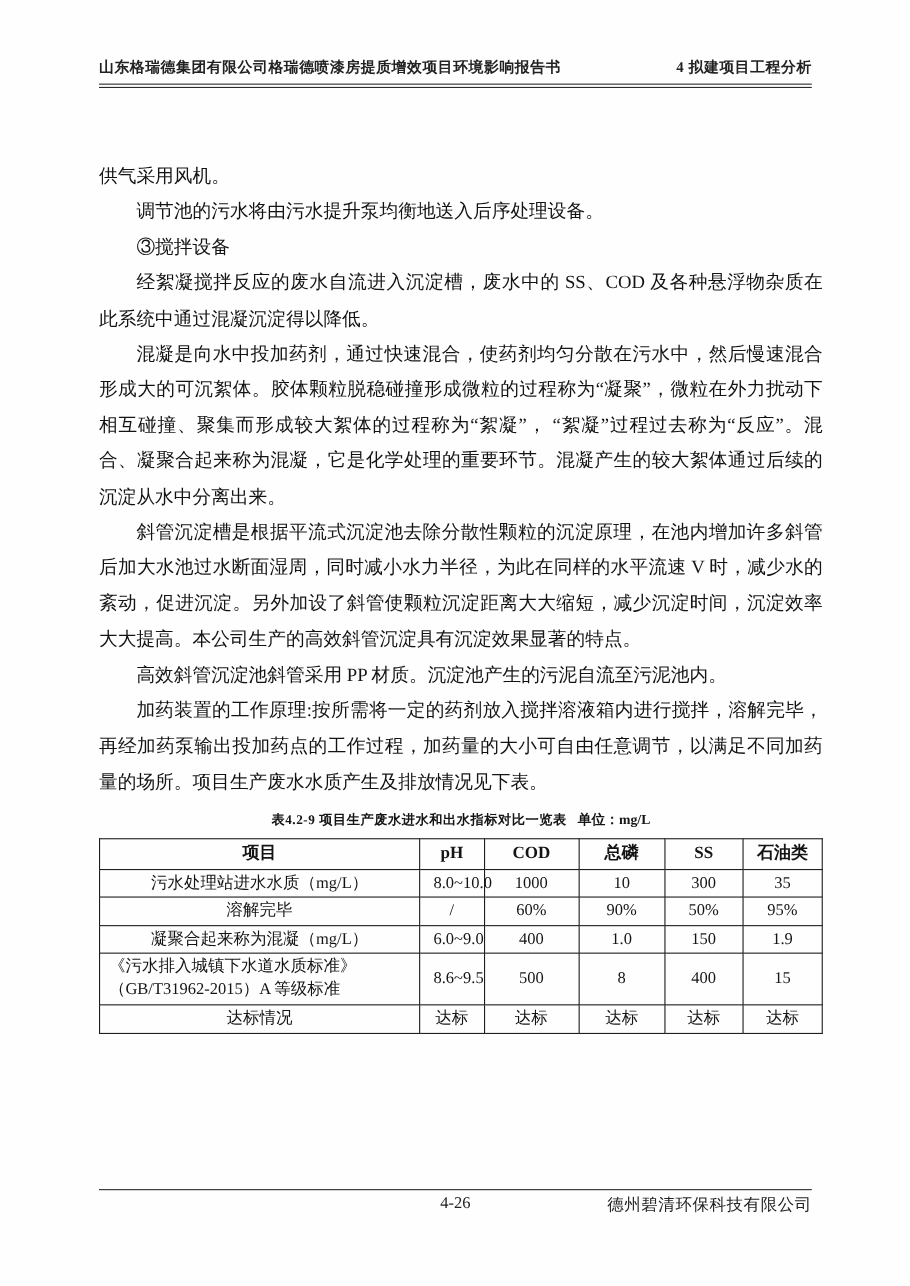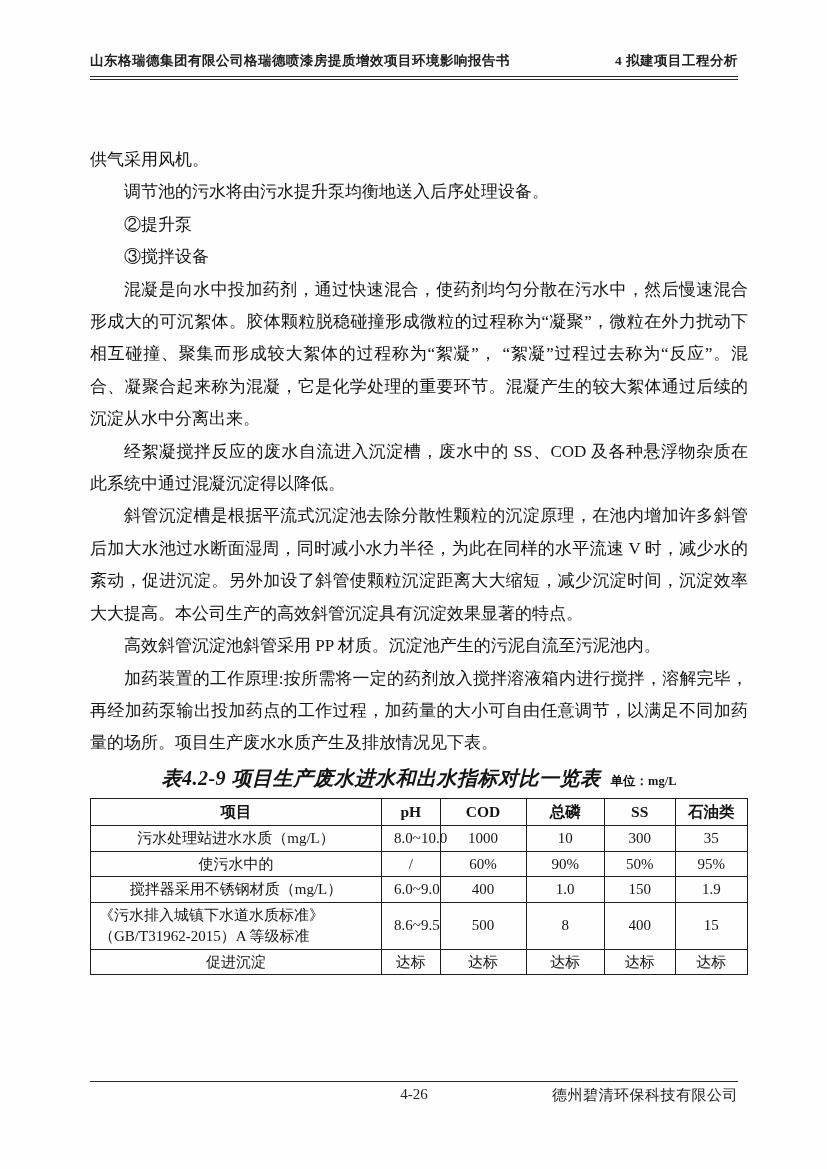--- a/index.html
+++ b/index.html
@@ -48,24 +48,23 @@
   .indent { text-indent: 2em; }
   
   .caption {
     margin-top: 7px;
     margin-bottom: 6px;
     text-align: center;
     line-height: 22px;
     white-space: nowrap;
   }
   .caption .title {
-    font-size: 20px;
+    font-size: 12px;
     font-weight: bold;
     letter-spacing: 0.5px;
-    font-style: italic;
   }
   .caption .unit {
     font-size: 12.5px;
     font-weight: bold;
     margin-left: 10px;
   }
   
   table.wtable {
     width: 100%;
     border-collapse: collapse;
@@ -127,24 +126,23 @@
     <span>山东格瑞德集团有限公司格瑞德喷漆房提质增效项目环境影响报告书</span>
     <span>4 拟建项目工程分析</span>
   </div>
   <div class="header-rule"></div>
 
   <div class="content">
 
     <div id="paragraphs">
         <p class="para">供气采用风机。</p>
         <p class="para indent">调节池的污水将由污水提升泵均衡地送入后序处理设备。</p>
-        <p class="para indent">②提升泵</p>
         <p class="para indent">③搅拌设备</p>
+        <p class="para indent">经絮凝搅拌反应的废水自流进入沉淀槽，废水中的 SS、COD 及各种悬浮物杂质在此系统中通过混凝沉淀得以降低。</p>
         <p class="para indent">混凝是向水中投加药剂，通过快速混合，使药剂均匀分散在污水中，然后慢速混合形成大的可沉絮体。胶体颗粒脱稳碰撞形成微粒的过程称为“凝聚”，微粒在外力扰动下相互碰撞、聚集而形成较大絮体的过程称为“絮凝”， “絮凝”过程过去称为“反应”。混合、凝聚合起来称为混凝，它是化学处理的重要环节。混凝产生的较大絮体通过后续的沉淀从水中分离出来。</p>
-        <p class="para indent">经絮凝搅拌反应的废水自流进入沉淀槽，废水中的 SS、COD 及各种悬浮物杂质在此系统中通过混凝沉淀得以降低。</p>
         <p class="para indent">斜管沉淀槽是根据平流式沉淀池去除分散性颗粒的沉淀原理，在池内增加许多斜管后加大水池过水断面湿周，同时减小水力半径，为此在同样的水平流速 V 时，减少水的紊动，促进沉淀。另外加设了斜管使颗粒沉淀距离大大缩短，减少沉淀时间，沉淀效率大大提高。本公司生产的高效斜管沉淀具有沉淀效果显著的特点。</p>
         <p class="para indent">高效斜管沉淀池斜管采用 PP 材质。沉淀池产生的污泥自流至污泥池内。</p>
         <p class="para indent">加药装置的工作原理:按所需将一定的药剂放入搅拌溶液箱内进行搅拌，溶解完毕，再经加药泵输出投加药点的工作过程，加药量的大小可自由任意调节，以满足不同加药量的场所。项目生产废水水质产生及排放情况见下表。</p>
       </div>
 
     <div class="caption">
       <span class="title">表4.2-9  项目生产废水进水和出水指标对比一览表</span><span class="unit">单位：mg/L</span>
     </div>
 
     <table class="wtable">
@@ -169,45 +167,45 @@
       <tbody id="tbody">
           <tr>
             <td>污水处理站进水水质（mg/L）</td>
             <td>8.0~10.0</td>
             <td>1000</td>
             <td>10</td>
             <td>300</td>
             <td>35</td>
           </tr>
           <tr>
-            <td>使污水中的</td>
+            <td>溶解完毕</td>
             <td>/</td>
             <td>60%</td>
             <td>90%</td>
             <td>50%</td>
             <td>95%</td>
           </tr>
           <tr>
-            <td>搅拌器采用不锈钢材质（mg/L）</td>
+            <td>凝聚合起来称为混凝（mg/L）</td>
             <td>6.0~9.0</td>
             <td>400</td>
             <td>1.0</td>
             <td>150</td>
             <td>1.9</td>
           </tr>
           <tr>
             <td>《污水排入城镇下水道水质标准》（GB/T31962-2015）A 等级标准</td>
             <td>8.6~9.5</td>
             <td>500</td>
             <td>8</td>
             <td>400</td>
             <td>15</td>
           </tr>
           <tr>
-            <td>促进沉淀</td>
+            <td>达标情况</td>
             <td>达标</td>
             <td>达标</td>
             <td>达标</td>
             <td>达标</td>
             <td>达标</td>
           </tr>
         </tbody>
     </table>
 
 

